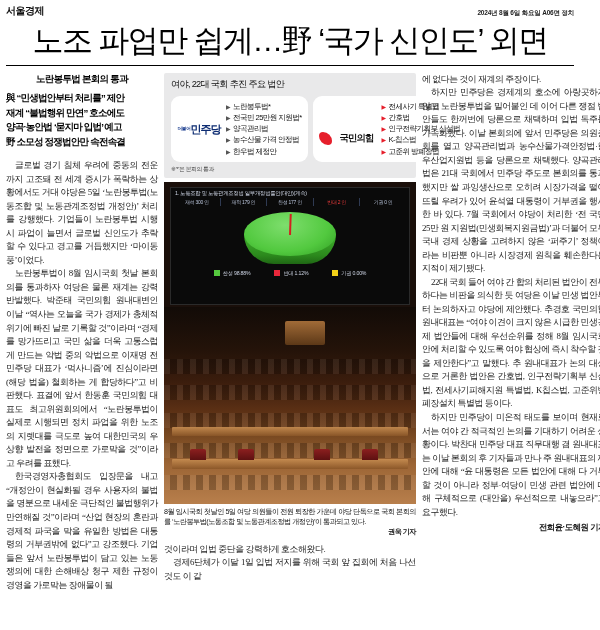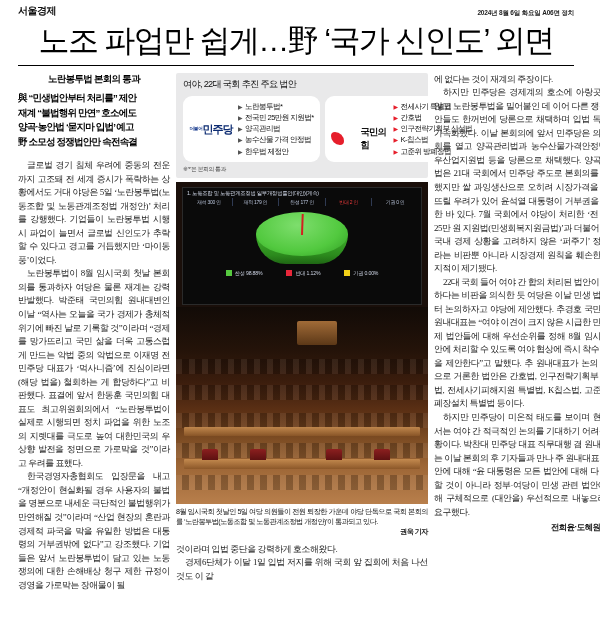--- a/index.html
+++ b/index.html
@@ -3,21 +3,21 @@
 <meta charset="utf-8">
 <style>
   html,body{margin:0;padding:0;}
   body{
     width:600px;height:630px;overflow:hidden;
     background:#ffffff;
     font-family:"Liberation Serif","DejaVu Serif",serif;
     color:#111;
     -webkit-font-smoothing:antialiased;
   }
-  .page{position:relative;width:580px;height:630px;box-sizing:border-box;padding:4px 6px 0 18px;}
+  .page{position:relative;width:580px;height:630px;box-sizing:border-box;padding:4px 6px 0 6px;}
 
   
   .masthead{display:flex;align-items:flex-end;justify-content:space-between;height:14px;}
   .masthead-logo{font-family:"Liberation Sans","DejaVu Sans",sans-serif;font-weight:bold;font-size:10px;letter-spacing:-0.5px;color:#111;}
   .masthead-meta{font-family:"Liberation Sans","DejaVu Sans",sans-serif;font-weight:bold;font-size:6.5px;letter-spacing:-0.2px;color:#222;}
 
   
   .headline{
     font-family:"Liberation Sans","DejaVu Sans",sans-serif;
     font-weight:normal;font-size:31px;line-height:1.12;
@@ -51,21 +51,21 @@
   .infobox{background:#e9e9ea;border-radius:2px;padding:5px 7px 4px 7px;box-sizing:border-box;}
   .infobox-title{
     font-family:"Liberation Sans","DejaVu Sans",sans-serif;
     font-weight:normal;font-size:9.2px;letter-spacing:-0.7px;color:#111;margin-bottom:5px;
   }
   .party-row{display:flex;gap:5px;}
   .party-card{background:#fff;border-radius:9px;padding:5px 6px;display:flex;align-items:center;gap:5px;flex:1;box-sizing:border-box;}
   .party-badge{display:flex;flex-direction:row;align-items:center;justify-content:center;min-width:44px;}
   .dp-top{font-family:"Liberation Sans","DejaVu Sans",sans-serif;font-size:4.6px;font-weight:bold;color:#1b3d8f;letter-spacing:-0.3px;line-height:1;}
   .dp-name{font-family:"Liberation Sans","DejaVu Sans",sans-serif;font-size:11px;font-weight:bold;color:#0d2c72;letter-spacing:-1px;line-height:1.1;}
-  .ppp-wrap{display:flex;align-items:center;gap:17px;min-width:58px;margin-top:20px;}
+  .ppp-wrap{display:flex;align-items:center;gap:8px;min-width:58px;margin-top:20px;}
   .ppp-mark{width:13px;height:13px;background:#e61e2b;border-radius:4px 9px 4px 9px;flex:none;}
   .ppp-name{font-family:"Liberation Sans","DejaVu Sans",sans-serif;font-size:9.4px;font-weight:bold;color:#111;letter-spacing:-0.9px;}
   .bill-list{list-style:none;margin:0;padding:0;font-family:"Liberation Sans","DejaVu Sans",sans-serif;font-size:7.6px;letter-spacing:-0.6px;line-height:1.48;color:#111;}
   .bill-list li{display:flex;align-items:baseline;gap:3px;white-space:nowrap;}
   .tri{color:#555;font-size:6px;line-height:1;}
   .tri.red{color:#e61e2b;}
   .infobox-note{font-family:"Liberation Sans","DejaVu Sans",sans-serif;font-size:5.8px;letter-spacing:-0.4px;color:#444;margin-top:3px;}
 
   
   .photo{position:relative;width:100%;height:322px;margin-top:4px;overflow:hidden;background:#1a0f0a;}

